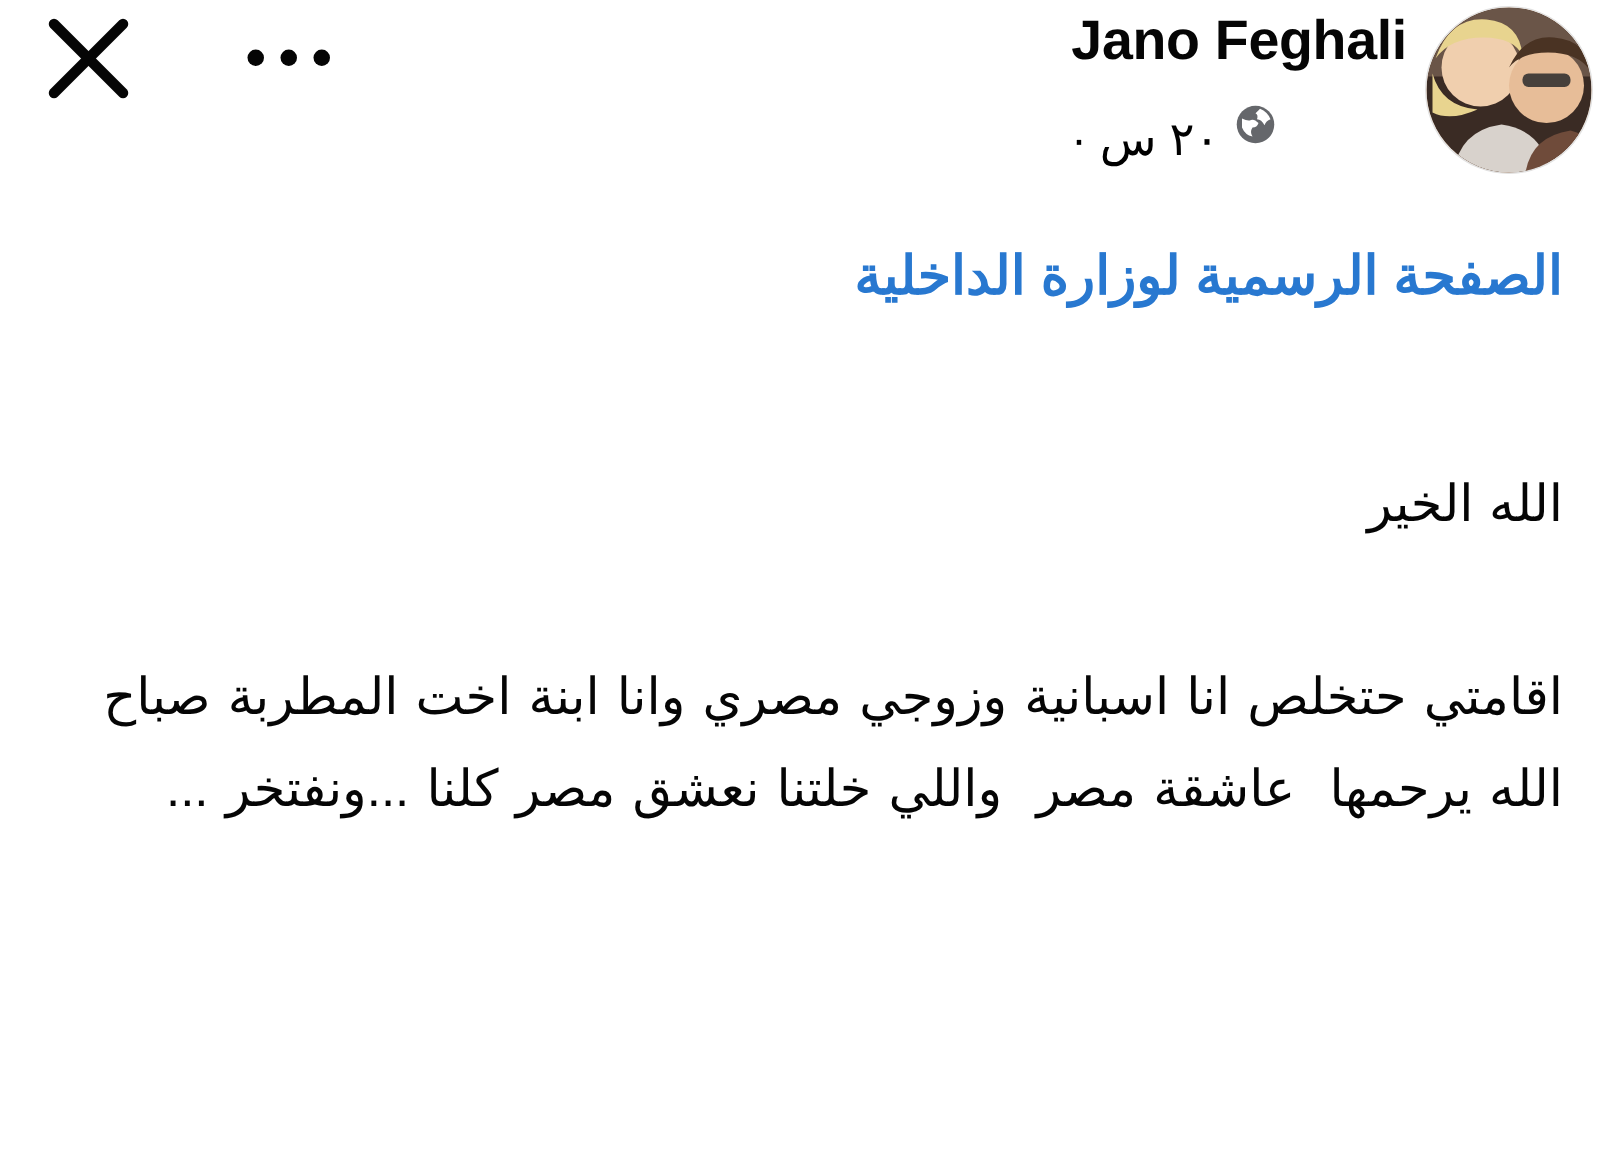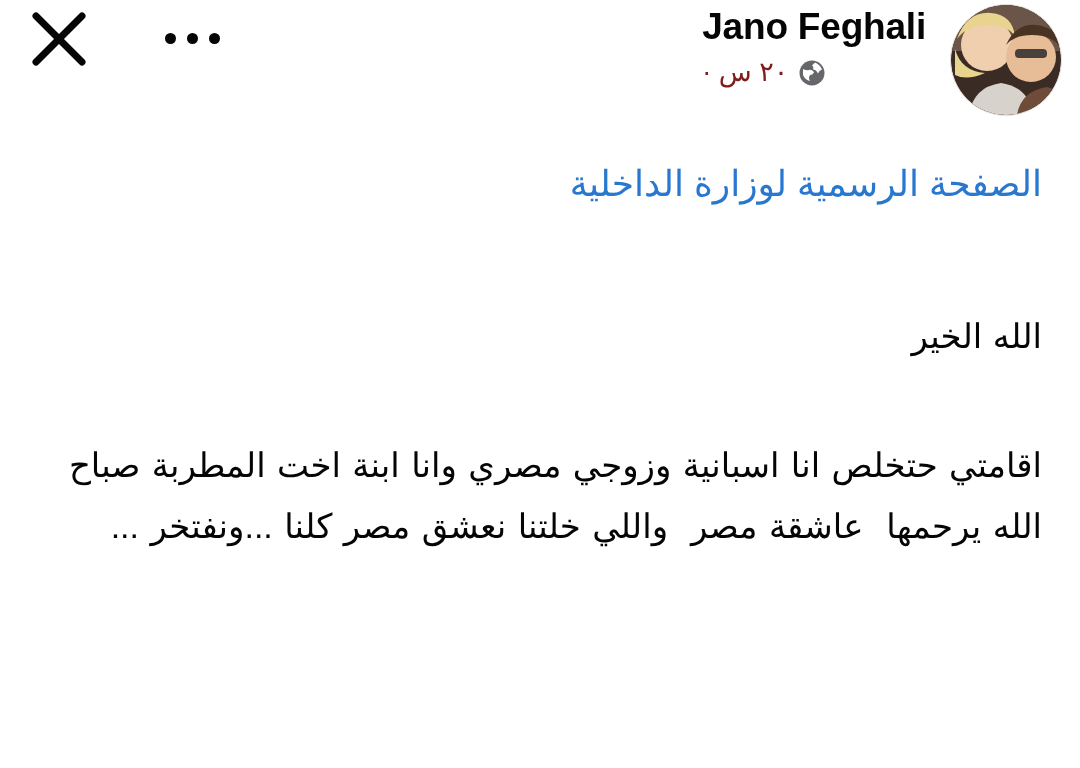--- a/index.html
+++ b/index.html
@@ -67,21 +67,21 @@
     background: #050505;
   }
 
   .author-block {
     position: absolute;
     right: 18px;
     top: 4px;
     display: flex;
     flex-direction: row;
     align-items: flex-start;
-    gap: 24px;
+    gap: 12px;
   }
 
   .avatar {
     width: 110px;
     height: 110px;
     border-radius: 50%;
     overflow: hidden;
     flex: 0 0 auto;
     border: 1px solid #e2e2e2;
     position: relative;
@@ -106,44 +106,45 @@
   }
   .meta-row {
     display: flex;
     flex-direction: row-reverse;
     align-items: center;
     gap: 10px;
     margin-top: 10px;
     margin-right: 2px;
   }
   .meta-time {
-    font-size: 27px;
-    color: #7f1d1d;
+    font-size: 31px;
+    color: #000000;
     line-height: 1;
     white-space: nowrap;
     direction: rtl;
+    margin-top: 18px;
   }
   .globe-icon {
     width: 28px;
     height: 28px;
     flex: 0 0 auto;
   }
   .globe-icon svg { display:block; }
 
   
   .post-body {
     padding: 0 38px 0 38px;
     margin-top: 22px;
     direction: rtl;
     text-align: right;
   }
 
   .page-link {
     font-size: 36px;
-    font-weight: normal;
+    font-weight: bold;
     color: #2878d0;
     line-height: 1.5;
     text-align: right;
     cursor: pointer;
     padding-left: 2px;
   }
 
   .post-text {
     font-size: 34px;
     line-height: 1.72;

